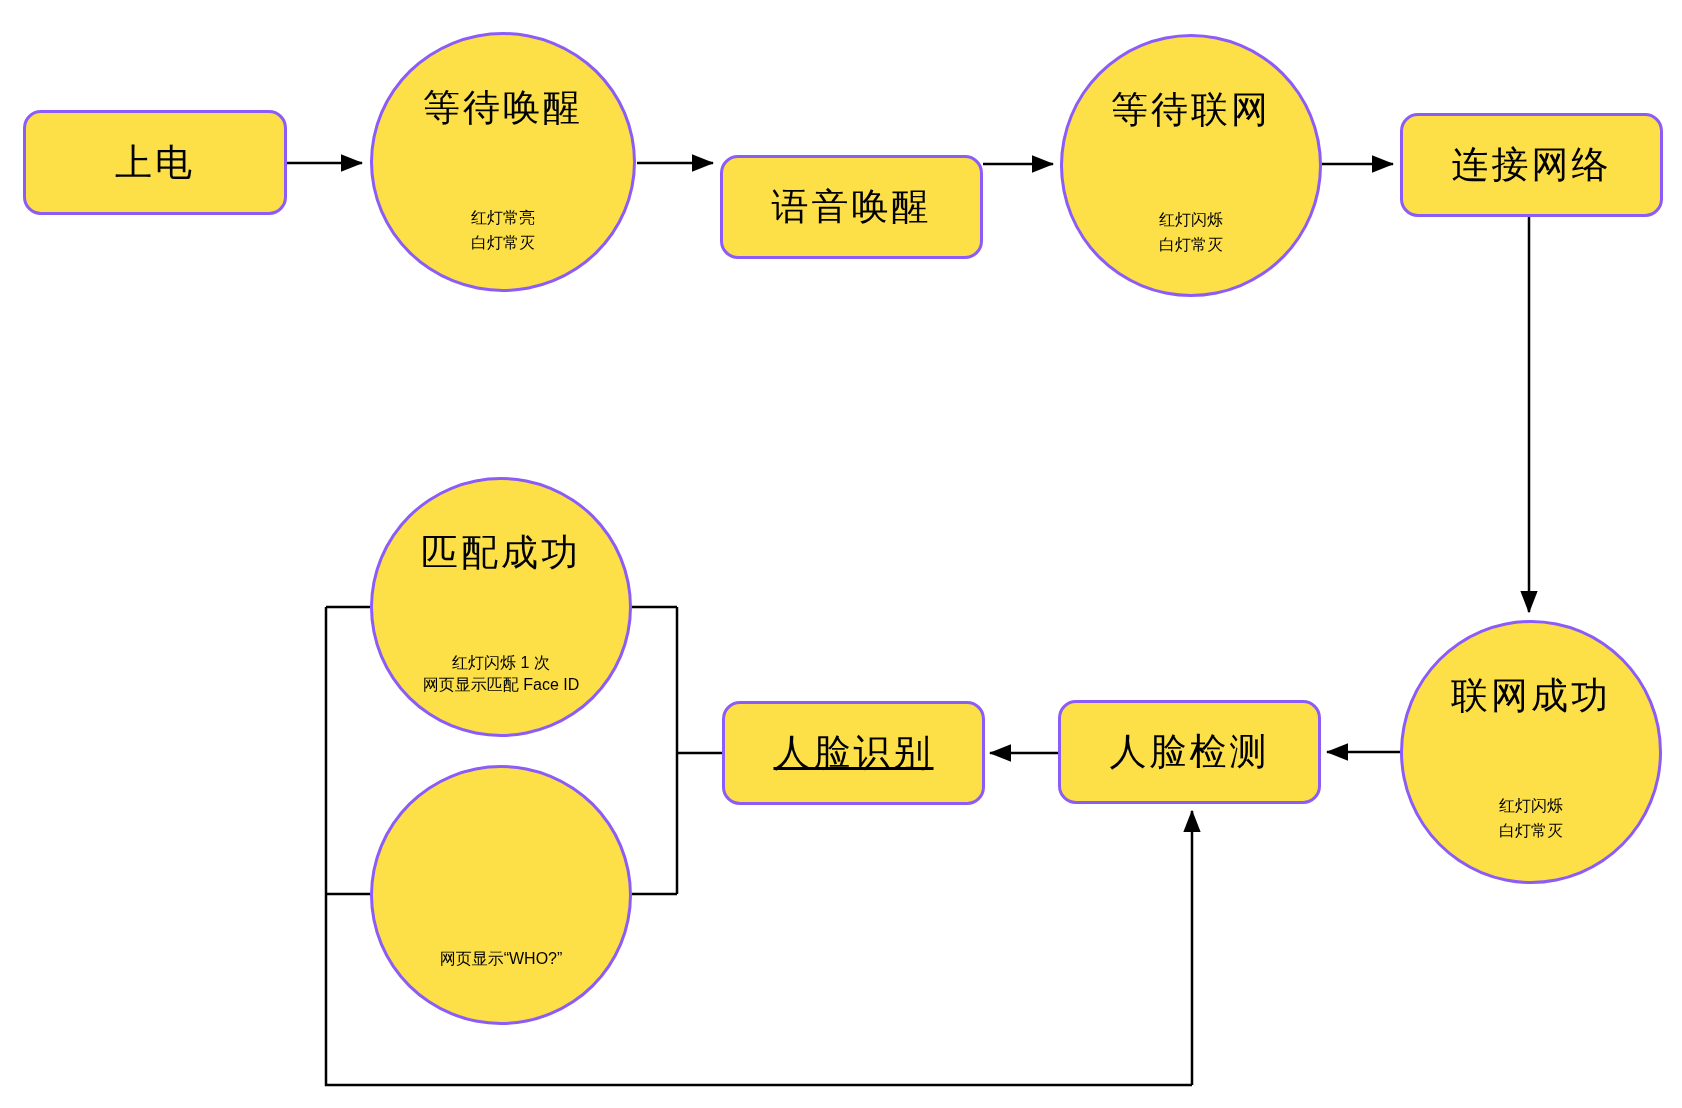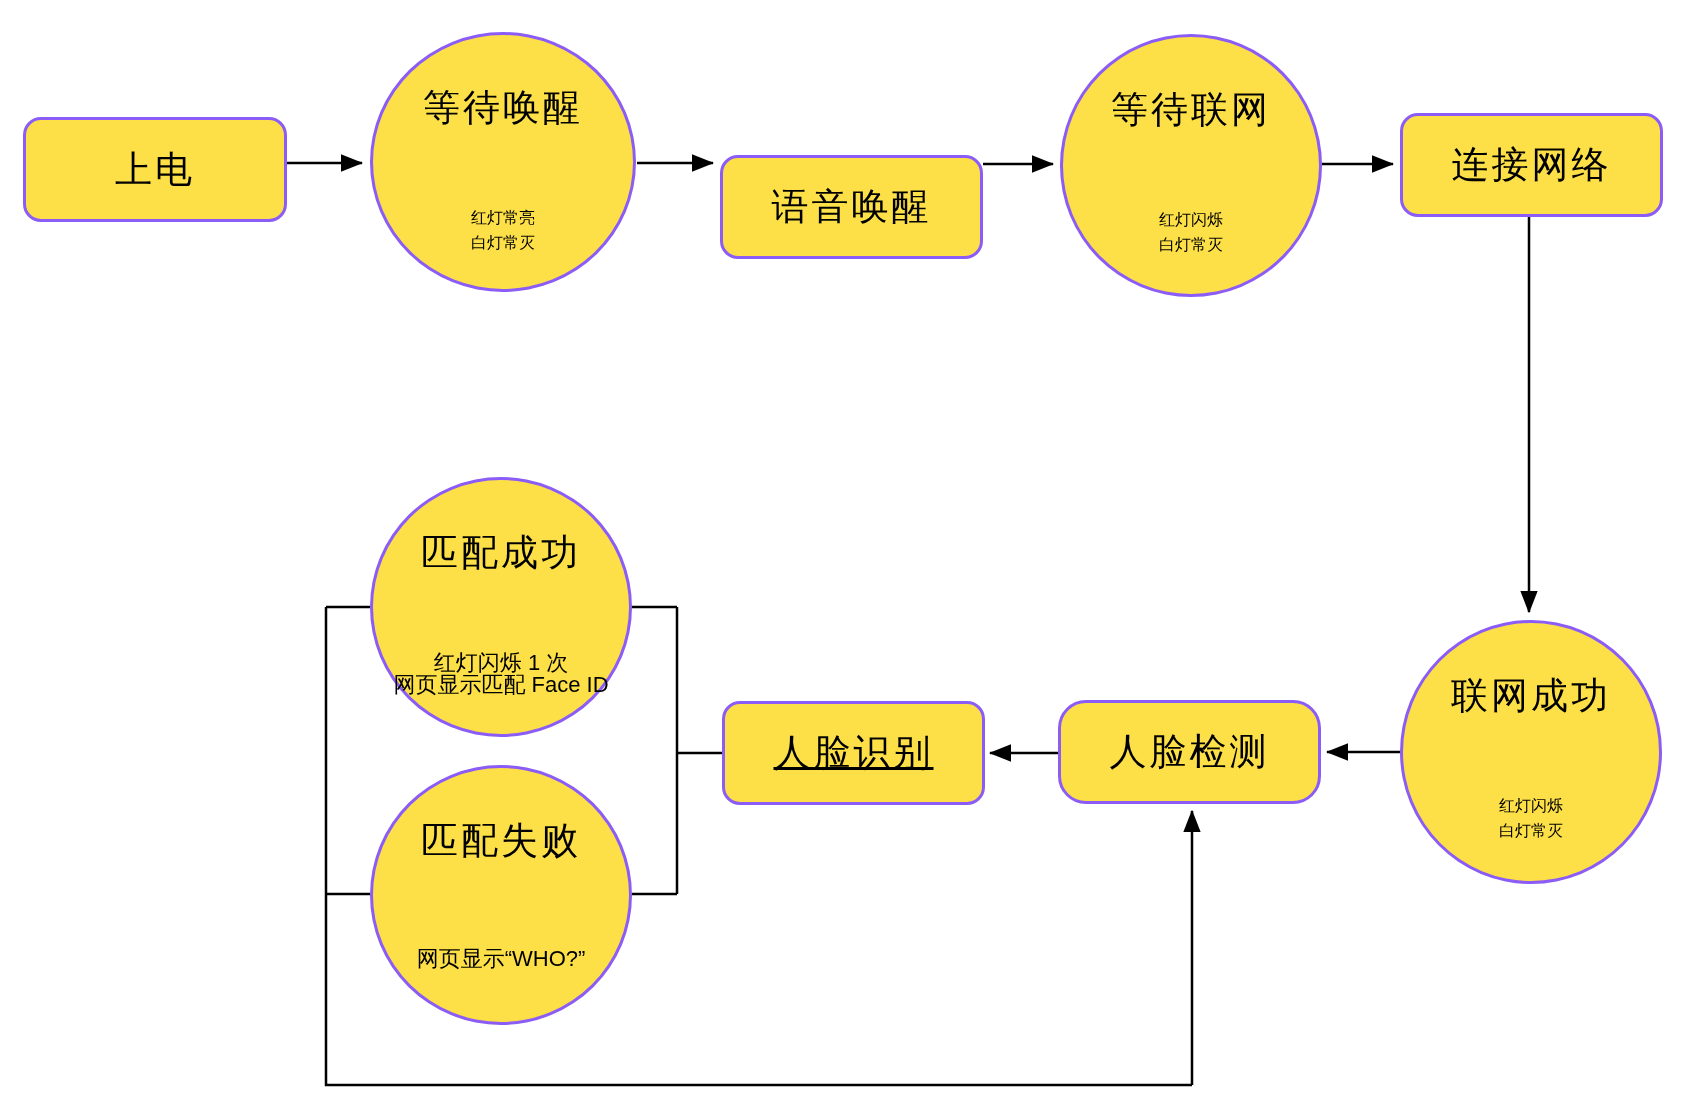--- a/index.html
+++ b/index.html
@@ -48,29 +48,29 @@
     letter-spacing: 3px;
   }
   .ellipse .notes {
     position: absolute;
     left: 0; right: 0;
     top: 170px;
     text-align: center;
     font-size: 16px;
     line-height: 25px;
   }
-  .ellipse .notes.small { font-size: 22px; line-height: 22px; top: 172px; }
+  .ellipse .notes.small { font-size: 16px; line-height: 22px; top: 172px; }
   .ellipse .notes.low { top: 180px; }
 
   
-  #power-on        { left: 23px;   top: 110px; width: 264px; height: 105px; margin-top: 7px; }
+  #power-on        { left: 23px;   top: 110px; width: 264px; height: 105px; }
   #voice-wake      { left: 720px;  top: 113px; margin-top: 42px; }
   #connect-network { left: 1400px; top: 113px; }
   #face-recognize  { left: 722px;  top: 701px; text-decoration: underline; }
-  #face-detect     { left: 1058px; top: 700px; border-radius: 28px; }
+  #face-detect     { left: 1058px; top: 700px; }
 
   #wait-wake       { left: 370px;  top: 32px;  width: 266px; }
   #wait-network    { left: 1060px; top: 34px;  height: 263px; }
   #network-success { left: 1400px; top: 620px; height: 264px; }
   #match-success   { left: 370px;  top: 477px; }
   #match-fail      { left: 370px;  top: 765px; }
 </style>
 </head>
 <body>
 
@@ -152,19 +152,18 @@
 
   <div class="node ellipse" id="match-success">
     <div class="title">匹配成功</div>
     <div class="notes small">
       <span>红灯闪烁 1 次</span><br>
       <span>网页显示匹配 Face ID</span>
     </div>
   </div>
 
   <div class="node ellipse" id="match-fail">
-    <div class="title">匹配失败</div>
     <div class="notes small low">
       <span>网页显示“WHO?”</span>
     </div>
   </div>
 
 </div>
 
 </body></html>

